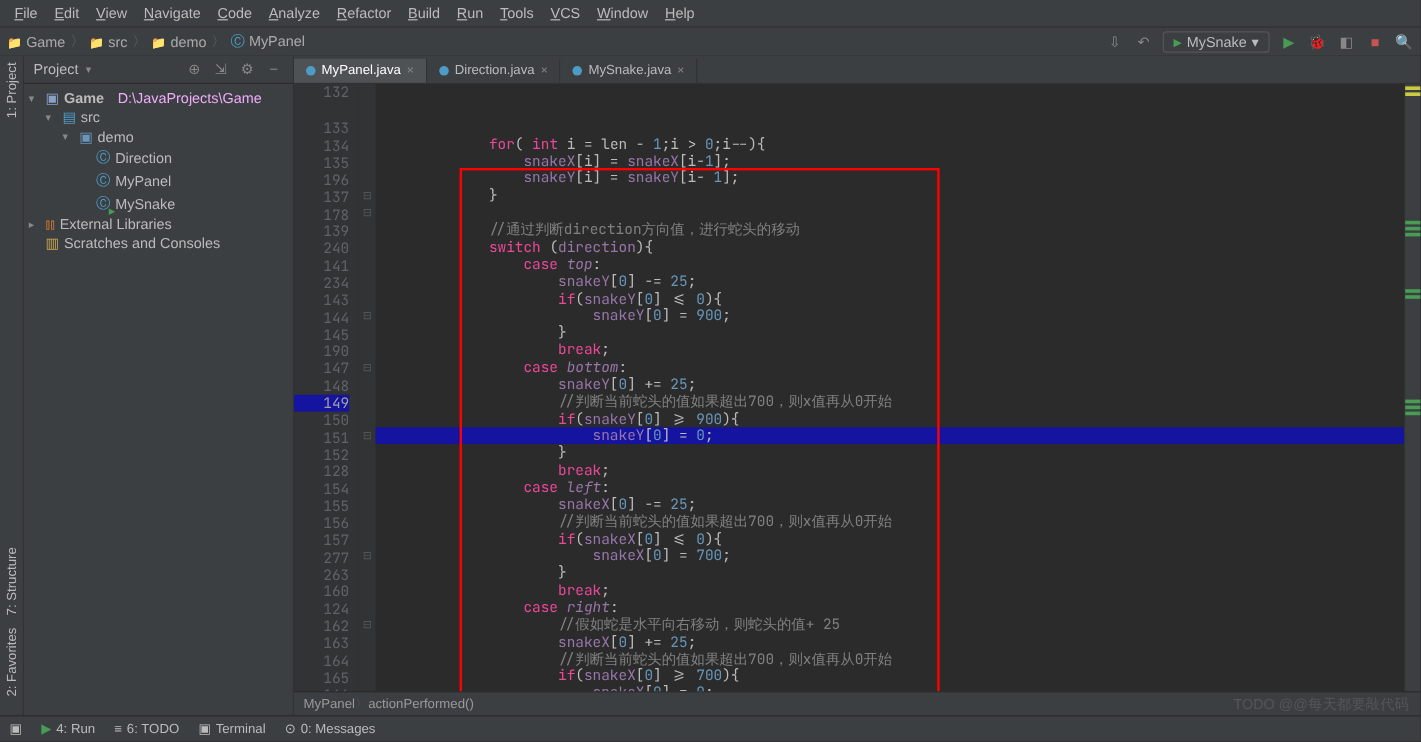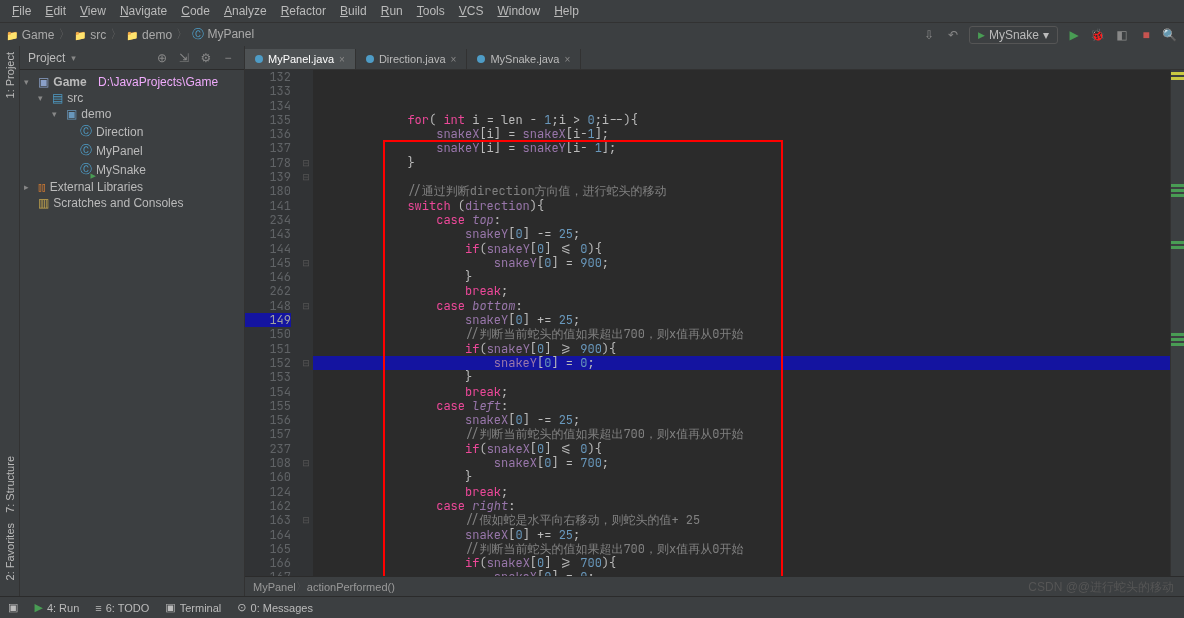--- a/index.html
+++ b/index.html
@@ -178,47 +178,47 @@
         </div>
         <div class="tab">
           <span class="dot"></span>
           <span>MySnake.java</span>
           <span class="close">×</span>
         </div>
       </div>
     <div class="editor-body">
       <div class="gutter-col" id="gutter">
           <div class="gutter-line" style="height: 14.3px;">132</div>
-          <div class="gutter-line" style="height: 14.3px;">133</div>
+          <div class="gutter-line" style="height: 14.3px; margin-top: 16px;">133</div>
           <div class="gutter-line" style="height: 14.3px;">134</div>
           <div class="gutter-line" style="height: 14.3px;">135</div>
-          <div class="gutter-line" style="height: 14.3px;">136</div>
+          <div class="gutter-line" style="height: 14.3px;">196</div>
           <div class="gutter-line" style="height: 14.3px;">137</div>
           <div class="gutter-line" style="height: 14.3px;">178</div>
           <div class="gutter-line" style="height: 14.3px;">139</div>
-          <div class="gutter-line" style="height: 14.3px;">180</div>
+          <div class="gutter-line" style="height: 14.3px;">240</div>
           <div class="gutter-line" style="height: 14.3px;">141</div>
           <div class="gutter-line" style="height: 14.3px;">234</div>
           <div class="gutter-line" style="height: 14.3px;">143</div>
           <div class="gutter-line" style="height: 14.3px;">144</div>
           <div class="gutter-line" style="height: 14.3px;">145</div>
-          <div class="gutter-line" style="height: 14.3px;">146</div>
-          <div class="gutter-line" style="height: 14.3px;">262</div>
+          <div class="gutter-line" style="height: 14.3px;">190</div>
+          <div class="gutter-line" style="height: 14.3px;">147</div>
           <div class="gutter-line" style="height: 14.3px;">148</div>
           <div class="gutter-line current" style="height: 14.3px;">149</div>
           <div class="gutter-line" style="height: 14.3px;">150</div>
           <div class="gutter-line" style="height: 14.3px;">151</div>
           <div class="gutter-line" style="height: 14.3px;">152</div>
-          <div class="gutter-line" style="height: 14.3px;">153</div>
+          <div class="gutter-line" style="height: 14.3px;">128</div>
           <div class="gutter-line" style="height: 14.3px;">154</div>
           <div class="gutter-line" style="height: 14.3px;">155</div>
           <div class="gutter-line" style="height: 14.3px;">156</div>
           <div class="gutter-line" style="height: 14.3px;">157</div>
-          <div class="gutter-line" style="height: 14.3px;">237</div>
-          <div class="gutter-line" style="height: 14.3px;">108</div>
+          <div class="gutter-line" style="height: 14.3px;">277</div>
+          <div class="gutter-line" style="height: 14.3px;">263</div>
           <div class="gutter-line" style="height: 14.3px;">160</div>
           <div class="gutter-line" style="height: 14.3px;">124</div>
           <div class="gutter-line" style="height: 14.3px;">162</div>
           <div class="gutter-line" style="height: 14.3px;">163</div>
           <div class="gutter-line" style="height: 14.3px;">164</div>
           <div class="gutter-line" style="height: 14.3px;">165</div>
           <div class="gutter-line" style="height: 14.3px;">166</div>
           <div class="gutter-line" style="height: 14.3px;">167</div>
         </div>
       <div class="fold-col" id="fold">
@@ -290,13 +290,13 @@
   <span class="item">▣</span>
   <span class="item">
       <span style="color:#499c54">▶</span> 
       <span>4: Run</span>
     </span>
   <span class="item">≡ <span>6: TODO</span></span>
   <span class="item">▣ <span>Terminal</span></span>
   <span class="item">⊙ <span>0: Messages</span></span>
 </div>
 
-<div class="watermark">CSDN @@进行蛇头的移动</div>
+<div class="watermark">TODO @@每天都要敲代码</div>
 
 </body></html>

